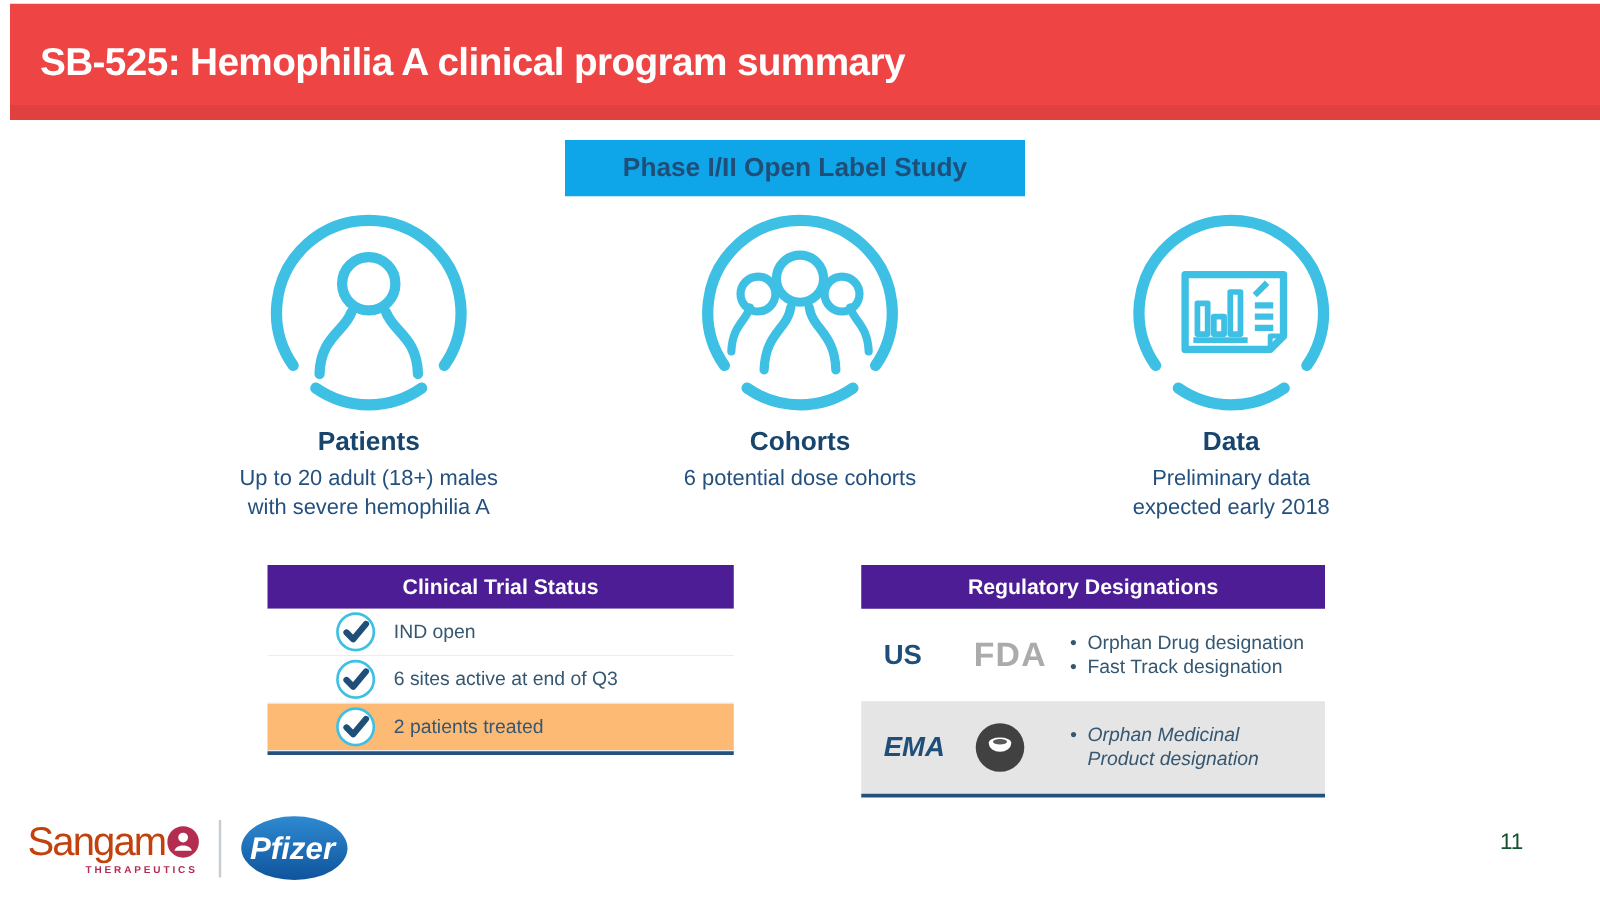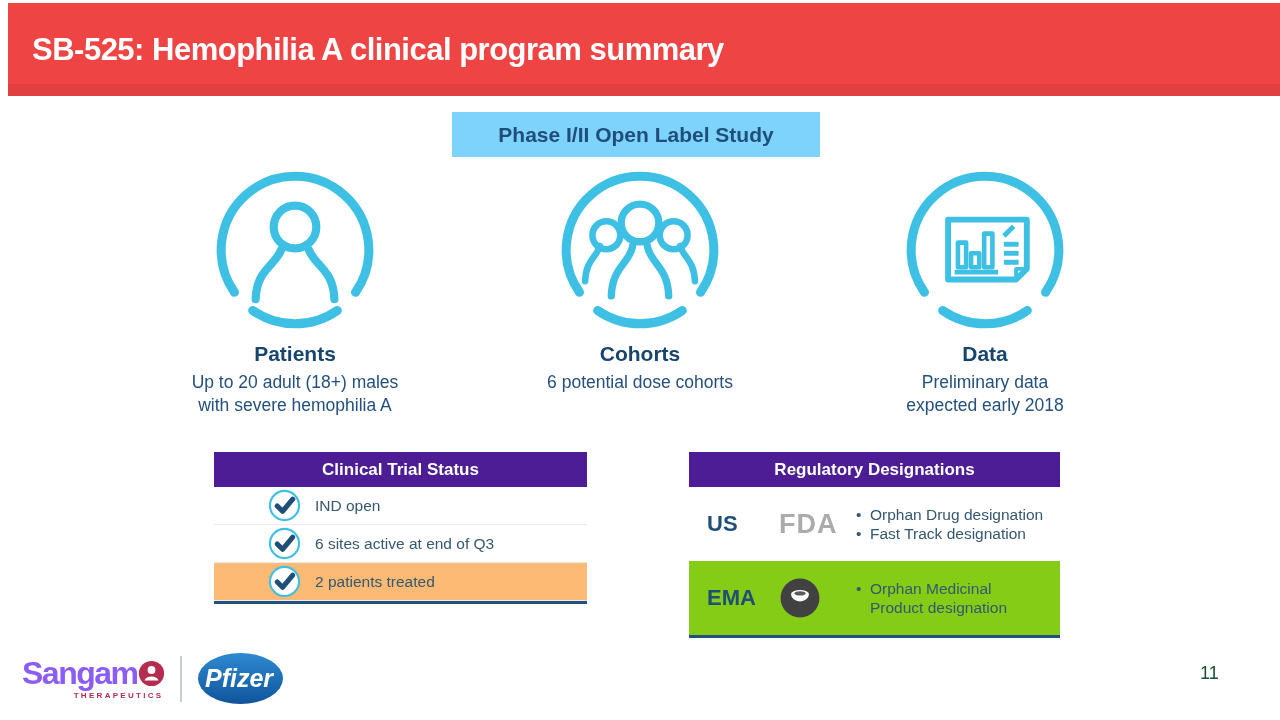--- a/index.html
+++ b/index.html
@@ -7,21 +7,21 @@
               font-family:"Liberation Sans", sans-serif; }
   .abs { position:absolute; }
 
   
   #header { left:8px; top:3px; width:1272px; height:93px; background:#ef4444;
             display:flex; align-items:center; padding-left:24px;
             box-shadow: inset 0 -12px 0 rgba(0,0,0,0.06); }
   #header h1 { color:#fff; font-size:31px; font-weight:bold; letter-spacing:-0.5px; }
 
   
-  #phase-banner { left:452px; top:112px; width:368px; height:45px; background:#7dd3fc;
+  #phase-banner { left:452px; top:112px; width:368px; height:45px; background:#0ea5e9;
                   display:flex; align-items:center; justify-content:center;
                   color:#1F4E79; font-size:21px; font-weight:bold; }
 
   
   .column { top:168px; width:360px; text-align:center; }
   #col-patients { left:115px; } #col-cohorts { left:460px; } #col-data { left:805px; }
   .col-icon { width:164px; height:164px; margin:0 auto; display:block; }
   .col-title { margin-top:10px; font-size:21px; font-weight:bold; color:#17456E; }
   .col-desc { margin-top:5px; font-size:17.5px; line-height:22.5px; color:#24507E; }
 
@@ -32,33 +32,33 @@
 
   #status-table { left:214px; top:452px; width:373px; }
   .status-row { height:38px; display:flex; align-items:center; padding-left:54px;
                 gap:14px; font-size:15.5px; color:#355771; border-bottom:1px solid #ececee; }
   .status-row:nth-child(odd) { background:#F4F4F6; }
   .status-row:nth-child(even) { background:#fff; }
   .check-icon { width:33px; height:33px; flex:0 0 auto; }
 
   #reg-table { left:689px; top:452px; width:371px; }
   .reg-row { height:74px; display:flex; align-items:center; padding-left:18px; }
-  .reg-row.alt { background:#84cc16; }
+  .reg-row.alt { background:#e5e5e5;font-style:italic; }
   .region { width:72px; font-size:22px; font-weight:bold; color:#1F4E79; }
   .logo-box { width:76px; display:flex; align-items:center; }
   .fda-text { font-size:27px; font-weight:bold; color:#ABABAB; letter-spacing:1px; }
   .bullets { font-size:15.5px; color:#355771; line-height:19.5px; }
   .bullet-item { position:relative; padding-left:15px; }
   .bullet-item::before { content:"\2022"; position:absolute; left:1px; }
   .bullets.narrow { width:160px; }
 
   
   #footer { left:22px; top:652px; display:flex; align-items:center; gap:15px; }
   .sangamo-row { display:flex; align-items:center; }
-  .sangamo-word { font-size:32px; font-weight:bold; color:#8b5cf6; letter-spacing:-1.5px; line-height:1; }
+  .sangamo-word { font-size:32px; font-weight:normal; color:#c2410c; letter-spacing:-1.5px; line-height:1; }
   .sangamo-sub { text-align:right; font-size:8px; letter-spacing:2.3px; color:#B52C51;
                  font-weight:bold; margin-top:2px; padding-right:2px; }
   .footer-divider { width:2px; height:46px; background:#C8CDD2; }
 
   #page-number { left:1200px; top:663px; width:26px; text-align:left;
                  font-size:18px; color:#14532d; }
 </style>
 </head>
 <body>
 

